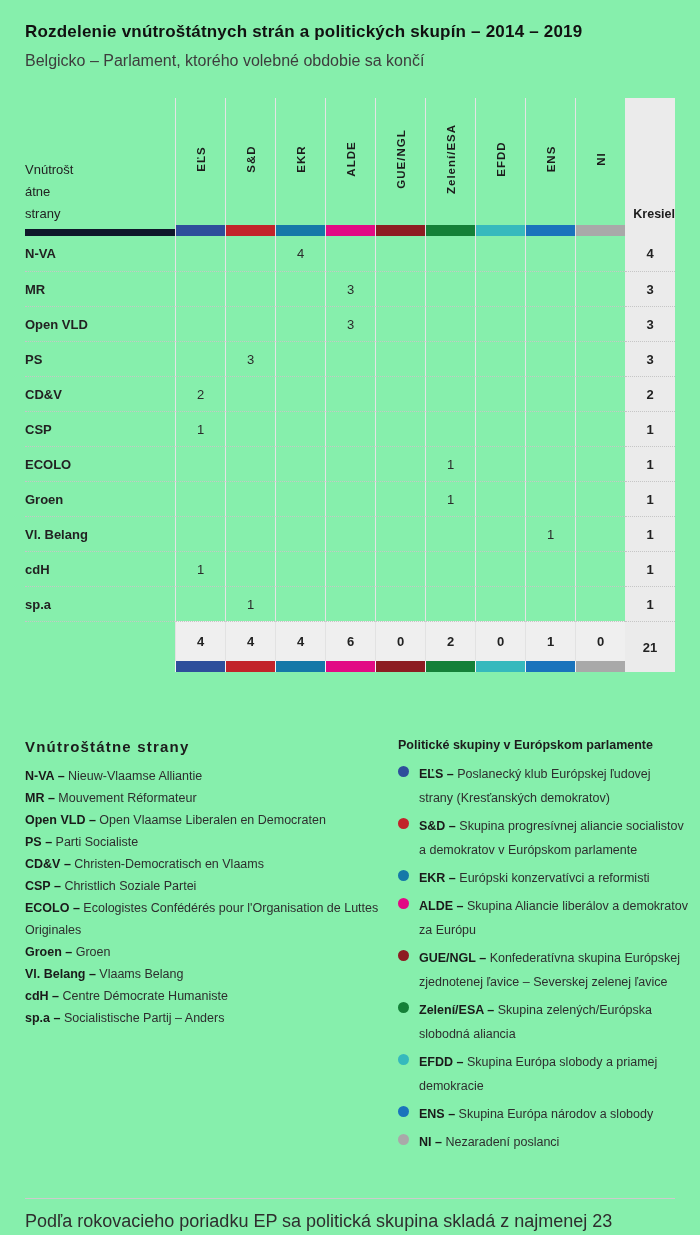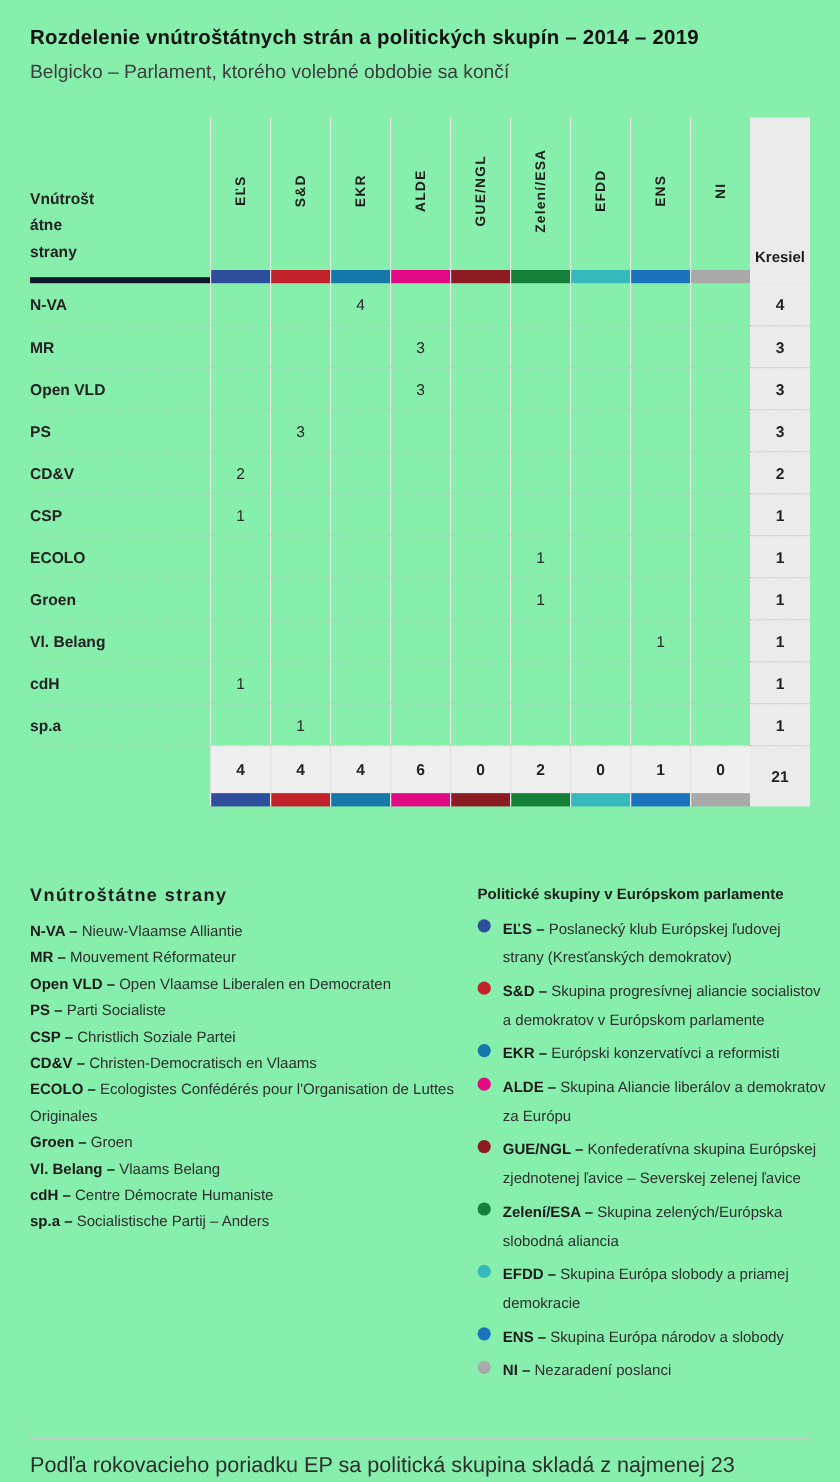--- a/index.html
+++ b/index.html
@@ -6,29 +6,29 @@
   body{font-family:"Liberation Sans","DejaVu Sans",sans-serif;color:#1c1c1c;}
   .page{width:700px;height:1235px;box-sizing:border-box;padding:0 25px;overflow:hidden;background:#86efac;}
 
   .title{font-size:17px;font-weight:700;color:#111;margin:0;padding-top:22px;letter-spacing:.2px;}
   .subtitle{font-size:16px;font-weight:400;color:#3d3d3d;margin:10px 0 0;}
 
   
   .table{margin-top:28px;display:grid;grid-template-columns:150px repeat(9,50px) 50px;}
   .cell{box-sizing:border-box;font-size:13px;}
   .hlabel{height:138px;display:flex;flex-direction:column;justify-content:flex-end;
-          padding-bottom:10px;font-weight:700;font-size:13px;line-height:22px;
-          border-bottom:5px solid #0f172a;color:#222;}
+          padding-bottom:4px;font-weight:400;font-size:13px;line-height:22px;
+          border-bottom:7px solid #0f172a;color:#222;}
   .hgroup{height:138px;position:relative;display:flex;flex-direction:column;justify-content:flex-end;
           border-left:1px solid #e4e4e4;}
   .vlabel{position:absolute;left:50%;top:44%;transform:translate(-50%,-50%) rotate(-90deg);
           white-space:nowrap;font-weight:700;font-size:11.5px;letter-spacing:1px;color:#1c1c1c;}
   .hbar{height:11px;width:100%;}
   .hseats{height:138px;background:#ebebeb;position:relative;}
-  .seatslab{position:absolute;bottom:15px;left:0;right:0;text-align:center;font-weight:700;font-size:12.5px;color:#1c1c1c;}
+  .seatslab{position:absolute;bottom:15px;left:0;right:0;text-align:right;font-weight:700;font-size:12.5px;color:#1c1c1c;}
   .rlabel{height:35px;display:flex;align-items:center;font-weight:700;color:#222;}
   .dval{height:35px;display:flex;align-items:center;justify-content:center;
         border-left:1px solid #e4e4e4;color:#2b2b2b;}
   .kval{height:35px;display:flex;align-items:center;justify-content:center;
         background:#ebebeb;font-weight:700;color:#222;}
   .dot{border-top:1px dotted #c6c6c6;}
   .tlabel{height:40px;}
   .tval{height:40px;display:flex;align-items:center;justify-content:center;
         background:#efefef;font-weight:700;border-left:1px solid #e2e2e2;color:#222;}
   .ktotal{background:#ebebeb;display:flex;align-items:center;justify-content:center;font-weight:700;color:#222;}
@@ -253,22 +253,22 @@
     </div>
 
   <div class="legends">
     <div class="legend-left">
       <h3 class="lhead">Vnútroštátne strany</h3>
       <div id="legend-parties">
           <div class="pitem"><b>N-VA –</b> Nieuw-Vlaamse Alliantie</div>
           <div class="pitem"><b>MR –</b> Mouvement Réformateur</div>
           <div class="pitem"><b>Open VLD –</b> Open Vlaamse Liberalen en Democraten</div>
           <div class="pitem"><b>PS –</b> Parti Socialiste</div>
+          <div class="pitem"><b>CD&amp;V –</b> Christen-Democratisch en Vlaams</div>
           <div class="pitem"><b>CSP –</b> Christlich Soziale Partei</div>
-          <div class="pitem"><b>CD&amp;V –</b> Christen-Democratisch en Vlaams</div>
           <div class="pitem"><b>ECOLO –</b> Ecologistes Confédérés pour l'Organisation de Luttes Originales</div>
           <div class="pitem"><b>Groen –</b> Groen</div>
           <div class="pitem"><b>Vl. Belang –</b> Vlaams Belang</div>
           <div class="pitem"><b>cdH –</b> Centre Démocrate Humaniste</div>
           <div class="pitem"><b>sp.a –</b> Socialistische Partij – Anders</div>
         </div>
     </div>
     <div class="legend-right">
       <h3 class="ghead">Politické skupiny v Európskom parlamente</h3>
       <div id="legend-groups">

